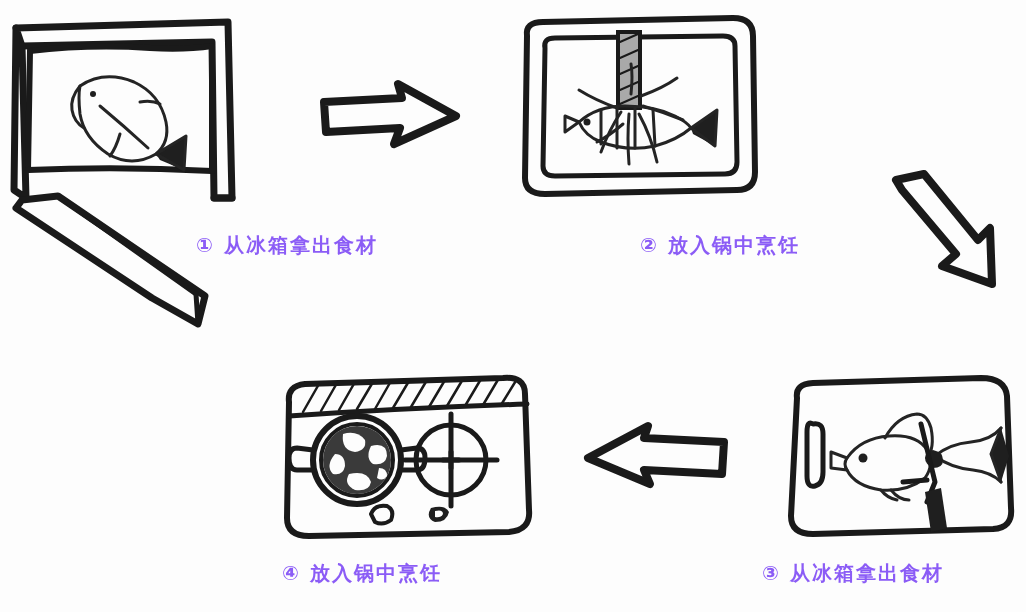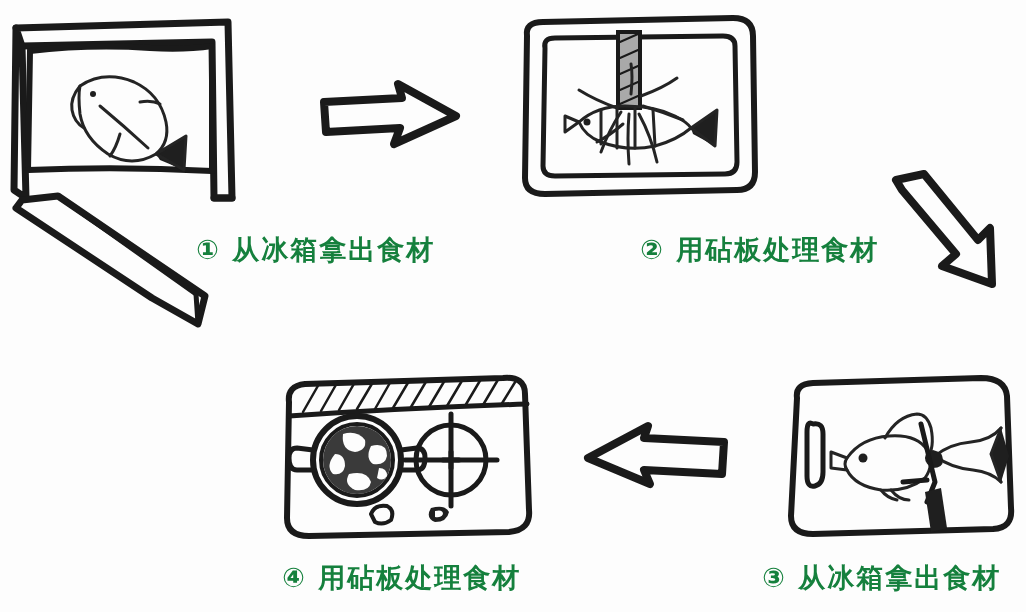--- a/index.html
+++ b/index.html
@@ -16,23 +16,23 @@
     width: 1026px;
     height: 612px;
     background: #fdfdfd;
     overflow: hidden;
   }
   .step-figure, .flow-arrow {
     position: absolute;
   }
   .caption {
     position: absolute;
-    color: #15803d;
+    color: #8b5cf6;
     font-family: "DejaVu Sans", "Liberation Sans", sans-serif;
-    font-size: 27px;
+    font-size: 20px;
     font-weight: 700;
     letter-spacing: 2px;
     white-space: nowrap;
   }
   svg { display: block; overflow: visible; }
   .ink {
     fill: none;
     stroke: #1a1a1a;
     stroke-linecap: round;
     stroke-linejoin: round;
@@ -118,21 +118,21 @@
         <path class="ink-thin" d="M74 110 Q92 94 120 94 Q150 94 170 104 Q182 110 186 116"></path>
         <path class="ink-thin" d="M74 110 Q80 124 96 130 Q122 140 150 134 Q172 128 186 116"></path>
         <path class="ink-thin" d="M74 110 L60 104 L60 120 Z"></path>
         <circle class="ink-fill" cx="82" cy="110" r="3.5"></circle>
         <path class="ink-thin" d="M96 98 L96 132 M112 94 L112 136 M130 95 L130 136 M148 98 L150 134"></path>
         <path class="ink-fill" d="M186 116 L212 98 L210 134 L188 122 Z"></path>
         <path class="ink-thin" d="M186 116 L212 98 L210 134 Z"></path>
       </g>
     </svg>
   </div>
-  <div class="caption" style="left:640px; top:232px;">② 用砧板处理食材</div>
+  <div class="caption" style="left:640px; top:232px;">② 放入锅中烹饪</div>
 
   <div class="flow-arrow" style="left:890px; top:168px;">
     <svg width="120" height="125" viewBox="0 0 120 125" aria-hidden="true">
       <path class="ink" stroke-width="8" d="M6 12 L34 6 L88 72 L100 60 L102 116 L52 98 L66 86 L12 22 Z"></path>
     </svg>
   </div>
 
   <div class="step-figure" style="left:775px; top:372px;">
     <svg width="245" height="170" viewBox="0 0 245 170" aria-hidden="true">
 
@@ -205,15 +205,15 @@
         <path class="ink" stroke-width="5" d="M168 88 L222 88"></path>
       </g>
 
       <g>
         <path class="ink" stroke-width="4" d="M96 142 Q100 132 112 134 Q120 138 116 148 Q108 154 100 150 Z"></path>
         <path class="ink-fill" d="M156 136 Q170 132 174 140 Q172 150 160 150 Q150 146 156 136 Z"></path>
         <path fill="#fdfdfd" d="M160 139 Q168 137 168 142 Q166 146 160 145 Z"></path>
       </g>
     </svg>
   </div>
-  <div class="caption" style="left:282px; top:560px;">④ 用砧板处理食材</div>
+  <div class="caption" style="left:282px; top:560px;">④ 放入锅中烹饪</div>
 
 </div>
 
 </body></html>

